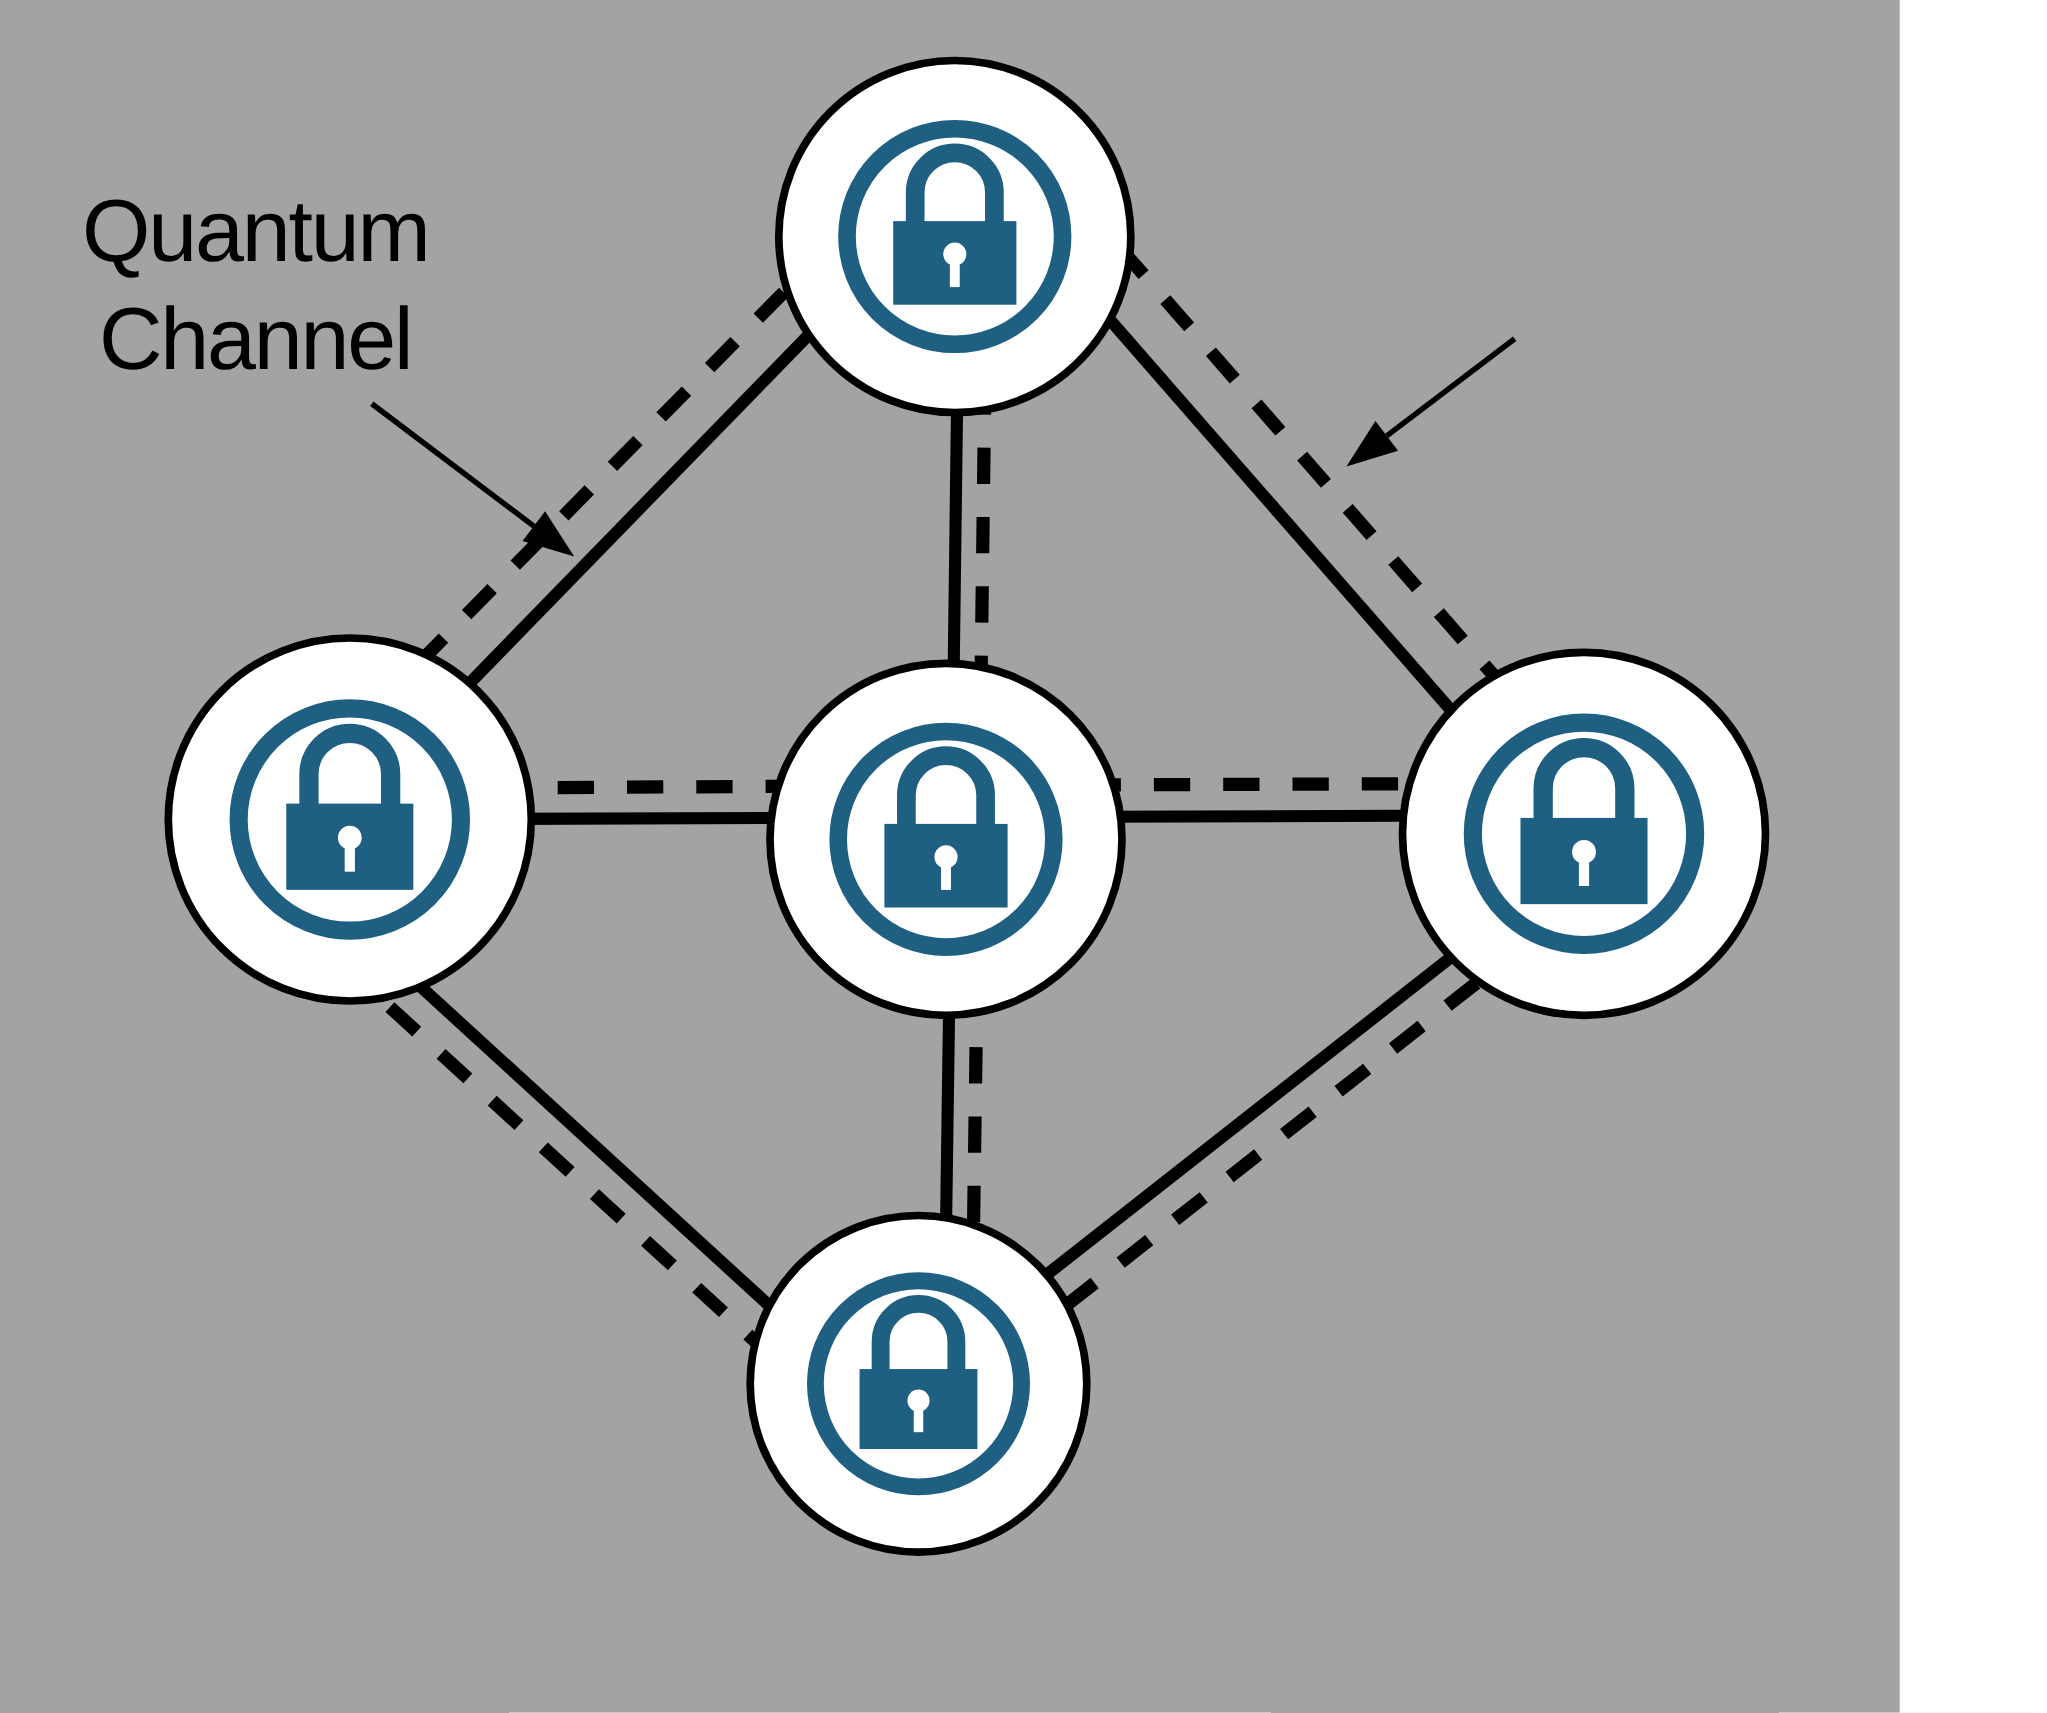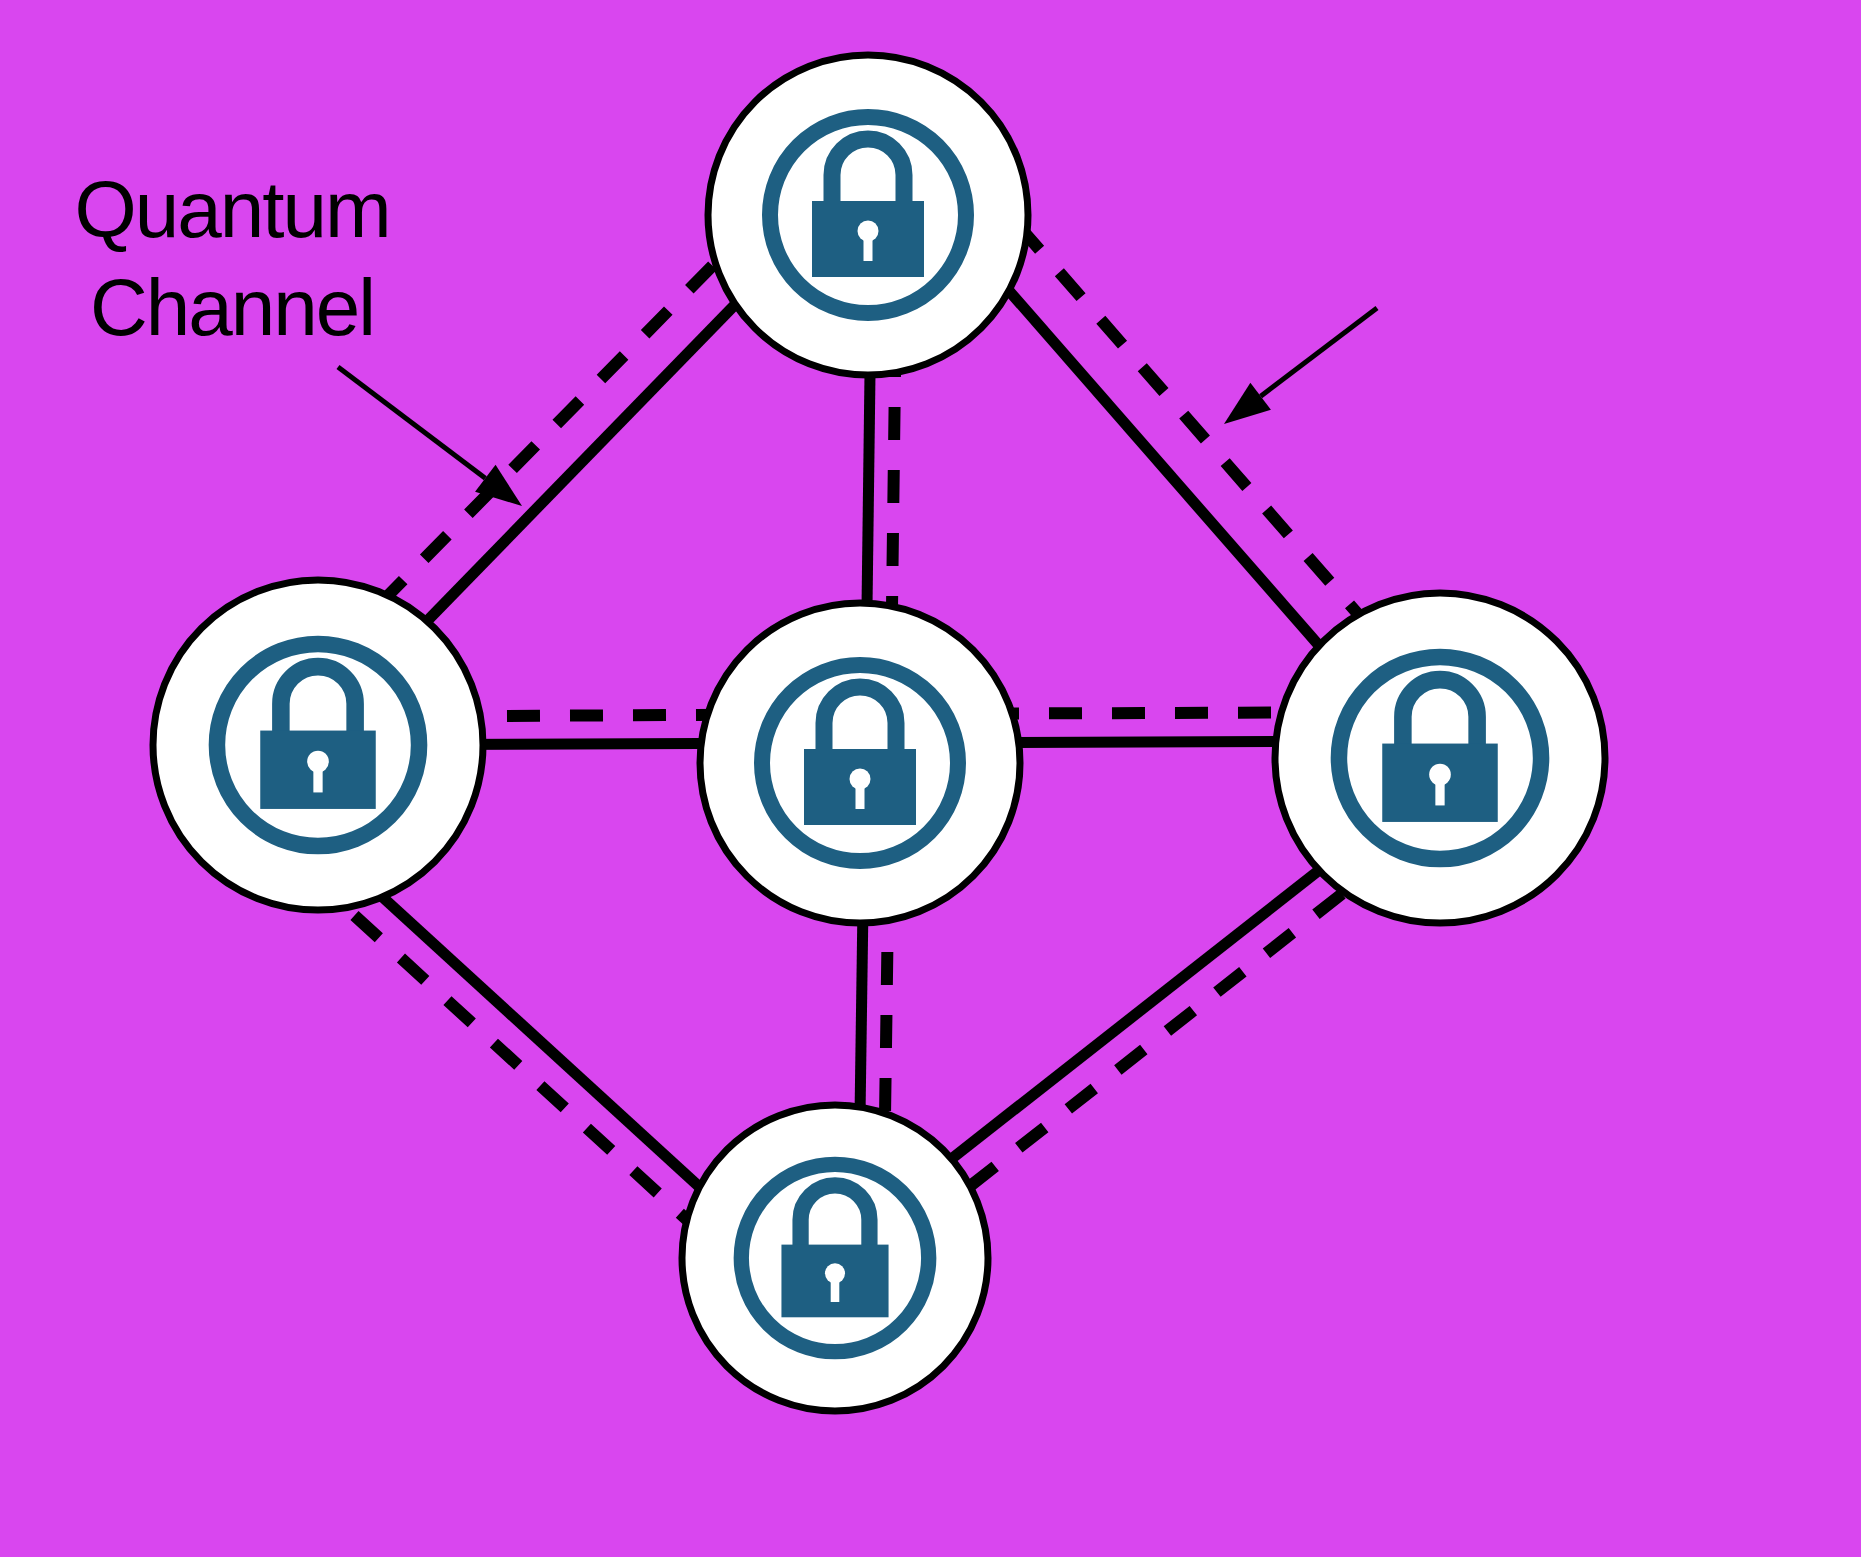--- a/index.html
+++ b/index.html
@@ -1,20 +1,20 @@
 <!DOCTYPE html>
 <html><head>
 <meta charset="utf-8">
 <style>
   html, body { margin: 0; padding: 0; background: #ffffff; }
   .canvas {
     position: relative;
-    width: 1861px;
+    width: 1727px;
     height: 1557px;
-    background: #d946ef;
+    background: #a3a3a3;
     overflow: hidden;
     font-family: "Liberation Sans", sans-serif;
   }
   .canvas svg {
     position: absolute;
     left: 0; top: 0;
     width: 1861px; height: 1557px;
   }
   .label {
     position: absolute;

